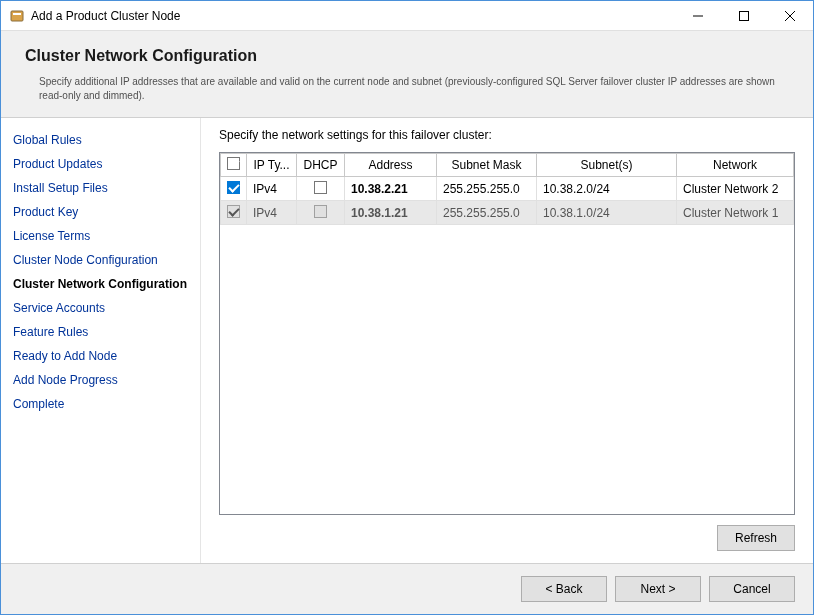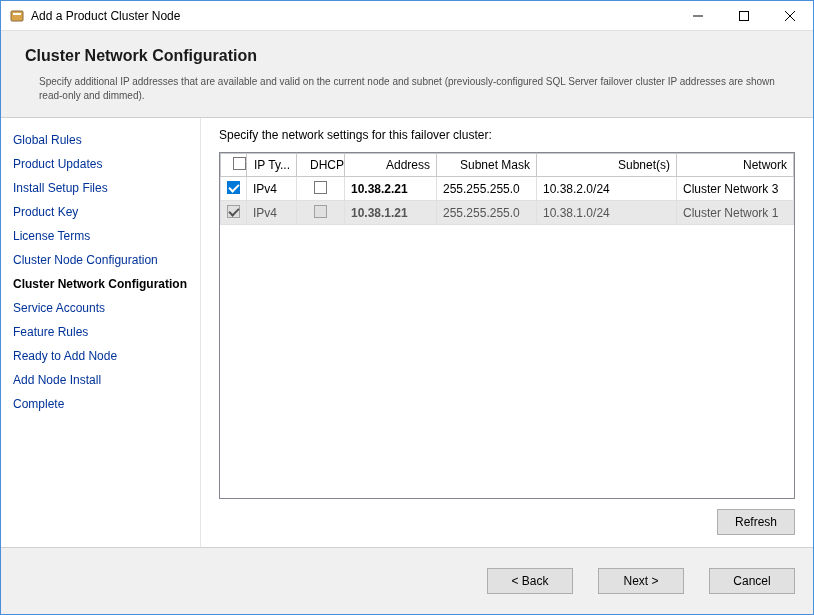--- a/index.html
+++ b/index.html
@@ -18,40 +18,40 @@
     
     .content-area { flex: 1; display: flex; background: #fff; overflow: hidden; }
     .sidebar { width: 200px; padding: 10px 0 10px 12px; border-right: 1px solid #e5e5e5; }
     .sidebar-item { padding: 5px 0; color: #003399; cursor: default; font-size: 12px; }
     .sidebar-item.current { font-weight: 700; color: #000; }
     
     .main-panel { flex: 1; padding: 10px 18px 12px 18px; display: flex; flex-direction: column; }
     .instruction { margin-bottom: 10px; color: #000; }
     .grid-wrap { border: 1px solid #828790; background: #fff; flex: 1; overflow: auto; }
     table.grid { width: 100%; border-collapse: collapse; table-layout: fixed; }
-    table.grid th { background: #fff; border: 1px solid #c8c8c8; padding: 3px 6px; text-align: right; font-weight: 400; color: #000; height: 23px; }
+    table.grid th { background: #fff; border: 1px solid #c8c8c8; padding: 3px 6px; text-align: center; font-weight: 400; color: #000; height: 23px; }
     table.grid td { border: 1px solid #e0e0e0; padding: 3px 6px; height: 24px; color: #000; }
     table.grid tr.readonly td { background: #e8e8e8; color: #555; }
     .chk { width: 13px; height: 13px; border: 1px solid #767676; display: inline-block; background: #fff; position: relative; }
     .chk.blue { background: #0078d7; border-color: #0078d7; }
     .chk.checked::after { content: ""; position: absolute; left: 3px; top: 0px; width: 4px; height: 8px; border: solid #fff; border-width: 0 2px 2px 0; transform: rotate(45deg); }
     .chk.gray.checked::after { border-color: #555; }
     .chk.gray { background: #e0e0e0; border-color: #a0a0a0; }
     .col-chk { width: 26px; text-align: center; padding: 0 !important; }
     .col-iptype { width: 50px; }
     .col-dhcp { width: 48px; text-align: center; padding: 0 !important; }
     .col-addr { width: 92px; font-weight: bold; }
     .col-mask { width: 100px; }
     .col-sub { width: 140px; }
     .col-net { }
     
     .refresh-row { display: flex; justify-content: flex-end; margin-top: 10px; }
     .btn { min-width: 78px; height: 26px; border: 1px solid #adadad; background: #e1e1e1; color: #000; cursor: pointer; padding: 0 14px; font-size: 12px; }
     
-    .footer { border-top: 1px solid #d0d0d0; padding: 20px 18px; display: flex; justify-content: flex-end; gap: 25px; background: #f0f0f0; }
+    .footer { border-top: 1px solid #d0d0d0; padding: 12px 18px; display: flex; justify-content: flex-end; gap: 8px; background: #f0f0f0; }
     .footer .btn { min-width: 86px; }
   </style>
 </head>
 <body>
 
 <div class="window">
   <div class="titlebar">
     <span class="icon">
       <svg viewBox="0 0 16 16">
           <rect x="2" y="3" width="12" height="10" rx="1" fill="#d9a34a" stroke="#8a6d3b" stroke-width="1"></rect>
@@ -89,21 +89,21 @@
         <div class="sidebar-item">Global Rules</div>
         <div class="sidebar-item">Product Updates</div>
         <div class="sidebar-item">Install Setup Files</div>
         <div class="sidebar-item">Product Key</div>
         <div class="sidebar-item">License Terms</div>
         <div class="sidebar-item">Cluster Node Configuration</div>
         <div class="sidebar-item current">Cluster Network Configuration</div>
         <div class="sidebar-item">Service Accounts</div>
         <div class="sidebar-item">Feature Rules</div>
         <div class="sidebar-item">Ready to Add Node</div>
-        <div class="sidebar-item">Add Node Install</div>
+        <div class="sidebar-item">Add Node Progress</div>
         <div class="sidebar-item">Complete</div>
       </div>
     <div class="main-panel">
       <div class="instruction">Specify the network settings for this failover cluster:</div>
       <div class="grid-wrap">
         <table class="grid">
           <thead>
             <tr>
               <th class="col-chk"><span class="chk checked" style="border-color:#767676;"></span></th>
               <th class="col-iptype">IP Ty...</th>
@@ -115,21 +115,21 @@
             </tr>
           </thead>
           <tbody id="grid-body">
               <tr>
                 <td class="col-chk"><span class="chk blue checked"></span></td>
                 <td class="col-iptype">IPv4</td>
                 <td class="col-dhcp"><span class="chk"></span></td>
                 <td class="col-addr">10.38.2.21</td>
                 <td class="col-mask">255.255.255.0</td>
                 <td class="col-sub">10.38.2.0/24</td>
-                <td class="col-net">Cluster Network 3</td>
+                <td class="col-net">Cluster Network 2</td>
               </tr>
               <tr class="readonly">
                 <td class="col-chk"><span class="chk gray checked"></span></td>
                 <td class="col-iptype">IPv4</td>
                 <td class="col-dhcp"><span class="chk gray"></span></td>
                 <td class="col-addr">10.38.1.21</td>
                 <td class="col-mask">255.255.255.0</td>
                 <td class="col-sub">10.38.1.0/24</td>
                 <td class="col-net">Cluster Network 1</td>
               </tr>

